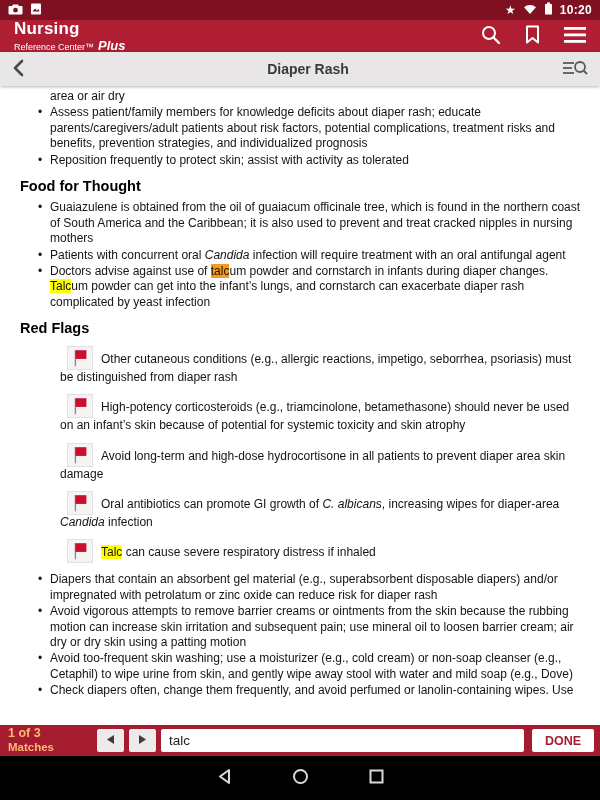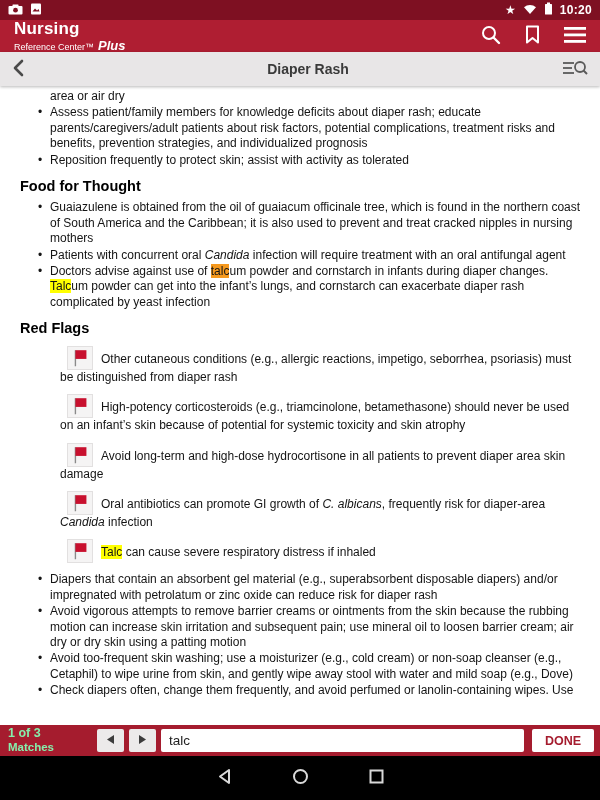--- a/index.html
+++ b/index.html
@@ -35,21 +35,21 @@
   .bullet-item.no-marker::before { content:""; }
   .flag-item { padding-left:28px; margin:9px 12px 9px; }
   .flag-box { display:inline-block; width:26px; height:24px; background:#f5f4f4; border:1px solid #e2e0e0; vertical-align:-7px; margin:0 8px 0 7px; }
   .flag-box svg { display:block; width:100%; height:100%; }
   .hl-current { background:#F6991E; }
   .hl-match { background:#FFFF00; }
   .it { font-style:italic; }
 
   
   .find-bar { height:31px; background:#A51C2E; display:flex; align-items:center; padding:0 6px 0 8px; gap:5px; flex:0 0 auto; }
-  .match-count { color:#86efac; width:84px; line-height:1.1; flex:0 0 auto; }
+  .match-count { color:#fdba74; width:84px; line-height:1.1; flex:0 0 auto; }
   .match-pos { font-size:12.5px; font-weight:bold; }
   .match-lbl { font-size:11.5px; font-weight:bold; }
   .nav-match-btn { width:27px; height:23px; background:#ECEAEA; border:none; border-radius:2px; display:flex; align-items:center; justify-content:center; cursor:pointer; flex:0 0 auto; }
   .find-input { flex:1 1 auto; height:23px; border:none; border-radius:2px; padding:0 8px; font-size:13.5px; font-family:inherit; color:#222; background:#fff; outline:none; }
   .done-btn { height:23px; background:#fff; border:none; border-radius:2px; color:#A51C2E; font-weight:bold; font-size:12.5px; padding:0 13px; margin-left:3px; cursor:pointer; flex:0 0 auto; }
 
   
   .nav-bar { height:44px; background:#000; display:flex; align-items:center; justify-content:center; gap:36px; flex:0 0 auto; }
   .sys-btn { width:40px; height:40px; background:none; border:none; display:flex; align-items:center; justify-content:center; cursor:pointer; }
 </style>
@@ -166,21 +166,21 @@
             <line x1="7" y1="3.5" x2="7" y2="21" stroke="#8a8a8a" stroke-width="1.5"></line>
             <rect x="7" y="3.5" width="12" height="9.5" fill="#C8102E"></rect>
           </svg></span><span>High-potency corticosteroids (e.g., triamcinolone, betamethasone) should never be used on an infant’s skin because of potential for systemic toxicity and skin atrophy</span></div>
       <div class="flag-item"><span class="flag-box"><svg viewBox="0 0 24 24">
             <line x1="7" y1="3.5" x2="7" y2="21" stroke="#8a8a8a" stroke-width="1.5"></line>
             <rect x="7" y="3.5" width="12" height="9.5" fill="#C8102E"></rect>
           </svg></span><span>Avoid long-term and high-dose hydrocortisone in all patients to prevent diaper area skin damage</span></div>
       <div class="flag-item"><span class="flag-box"><svg viewBox="0 0 24 24">
             <line x1="7" y1="3.5" x2="7" y2="21" stroke="#8a8a8a" stroke-width="1.5"></line>
             <rect x="7" y="3.5" width="12" height="9.5" fill="#C8102E"></rect>
-          </svg></span><span>Oral antibiotics can promote GI growth of </span><span class="it">C. albicans</span><span>, frequently risk for diaper-area </span><span class="it">Candida</span><span> infection</span></div>
+          </svg></span><span>Oral antibiotics can promote GI growth of </span><span class="it">C. albicans</span><span>, increasing wipes for diaper-area </span><span class="it">Candida</span><span> infection</span></div>
       <div class="flag-item"><span class="flag-box"><svg viewBox="0 0 24 24">
             <line x1="7" y1="3.5" x2="7" y2="21" stroke="#8a8a8a" stroke-width="1.5"></line>
             <rect x="7" y="3.5" width="12" height="9.5" fill="#C8102E"></rect>
           </svg></span><span class="hl-match">Talc</span><span> can cause severe respiratory distress if inhaled</span></div>
       <div class="bullet-item"><span>Diapers that contain an absorbent gel material (e.g., superabsorbent disposable diapers) and/or impregnated with petrolatum or zinc oxide can reduce risk for diaper rash</span></div>
       <div class="bullet-item"><span>Avoid vigorous attempts to remove barrier creams or ointments from the skin because the rubbing motion can increase skin irritation and subsequent pain; use mineral oil to loosen barrier cream; air dry or dry skin using a patting motion</span></div>
       <div class="bullet-item"><span>Avoid too-frequent skin washing; use a moisturizer (e.g., cold cream) or non-soap cleanser (e.g., Cetaphil) to wipe urine from skin, and gently wipe away stool with water and mild soap (e.g., Dove)</span></div>
       <div class="bullet-item"><span>Check diapers often, change them frequently, and avoid perfumed or lanolin-containing wipes. Use</span></div>
     </div>
 

